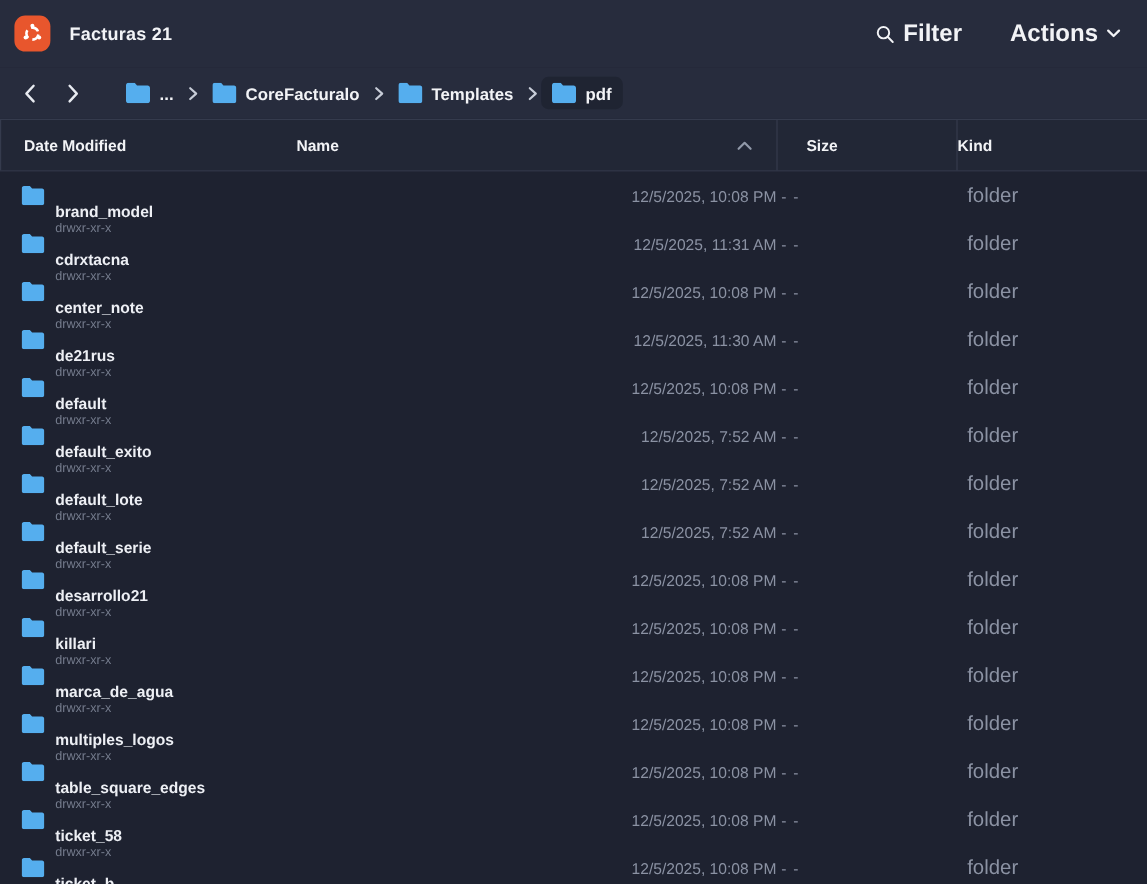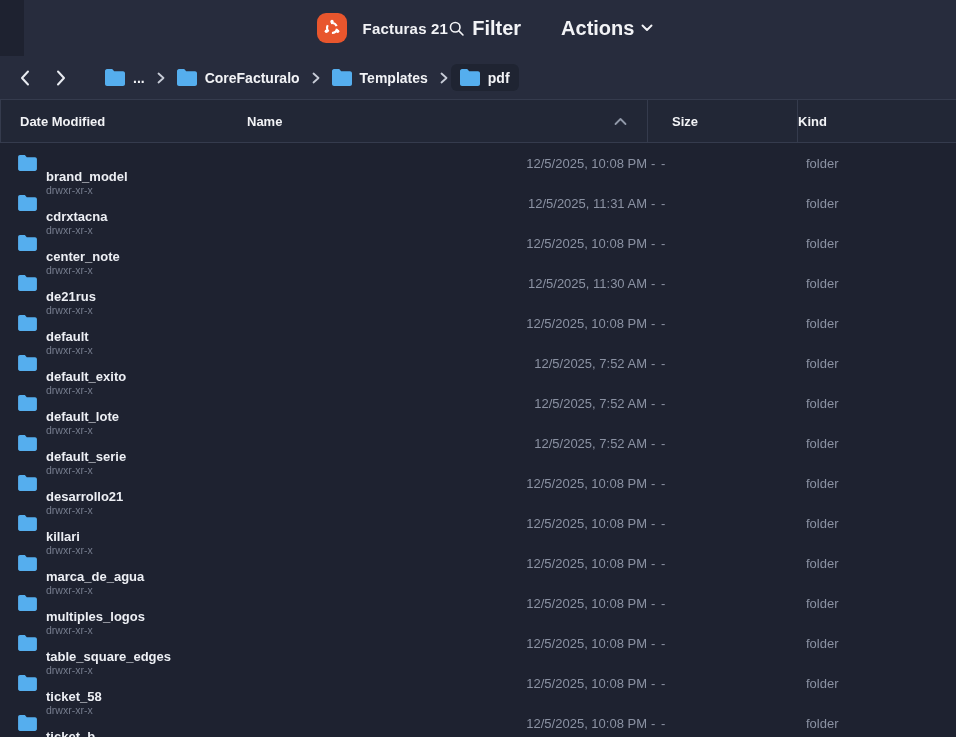--- a/index.html
+++ b/index.html
@@ -19,23 +19,22 @@
   body{
     background:var(--body-bg);
     font-family:"Liberation Sans", sans-serif;
     -webkit-font-smoothing:antialiased;
   }
   .app{width:956px;height:737px;display:flex;flex-direction:column;}
 
   
   .topbar{
     height:56px;flex:0 0 56px;background:var(--topbar-bg);
-    display:flex;align-items:center;justify-content:center;
+    display:flex;align-items:center;justify-content:space-between;
     padding:0 22px 0 12px;
-    margin-left:24px;
   }
   .brand{display:flex;align-items:center;gap:16px;}
   .logo{
     width:30px;height:30px;border-radius:9px;background:var(--brand-orange);
     display:flex;align-items:center;justify-content:center;flex:0 0 30px;
   }
   .app-title{font-size:15px;font-weight:bold;color:var(--text-primary);letter-spacing:.2px;}
   .topbar-right{display:flex;align-items:center;gap:40px;}
   .tb-btn{
     display:flex;align-items:center;gap:7px;cursor:pointer;
@@ -80,21 +79,21 @@
   
   .rows{flex:1 1 auto;background:var(--body-bg);overflow:hidden;}
   .row{height:40px;display:flex;align-items:center;cursor:pointer;}
   .cell-name{width:418px;flex:0 0 418px;padding-left:18px;display:flex;align-items:center;gap:9px;}
   .fold svg{display:block;}
   .name-stack{display:flex;flex-direction:column;justify-content:center;margin-top:40px;}
   .file-name{font-size:13px;font-weight:bold;color:#edeff4;line-height:15px;}
   .file-perms{font-size:10.5px;color:var(--text-muted);line-height:13px;}
   .cell-date{width:229px;flex:0 0 229px;padding-left:5px;font-size:13px;color:var(--text-secondary);text-align:right;}
   .cell-size{width:150px;flex:0 0 150px;padding-left:4px;font-size:13px;color:var(--text-secondary);letter-spacing:1px;}
-  .cell-kind{flex:1 1 auto;padding-left:9px;font-size:13px;color:var(--text-secondary);}
+  .cell-kind{flex:1 1 auto;padding-left:9px;font-size:17px;color:var(--text-secondary);}
 </style>
 </head>
 <body>
 
 <div class="app">
 
   <header class="topbar">
     <div class="brand">
       <div class="logo">
         <svg width="20" height="20" viewBox="0 0 24 24">

